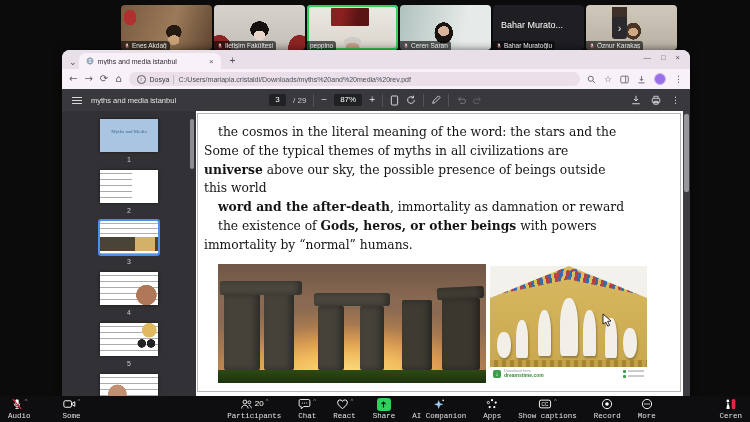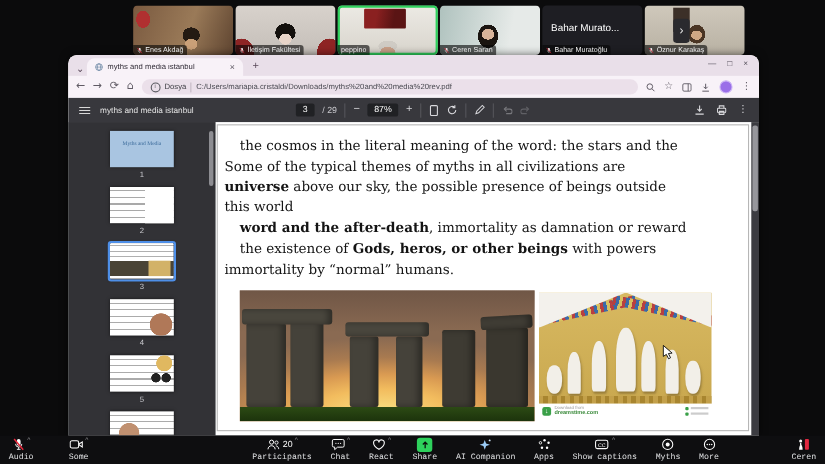--- a/index.html
+++ b/index.html
@@ -546,21 +546,21 @@
         </span>
         <span class="bb-label">Show captions</span>
       </div>
       <div class="bb-btn">
         <span class="bb-iconrow">
           <svg width="12" height="12" viewBox="0 0 14 14">
             <circle cx="7" cy="7" r="5.4" fill="none" stroke="#fff" stroke-width="1.1"></circle>
             <circle cx="7" cy="7" r="2.1" fill="#fff"></circle>
           </svg>
         </span>
-        <span class="bb-label">Myths</span>
+        <span class="bb-label">Record</span>
       </div>
       <div class="bb-btn">
         <span class="bb-iconrow">
           <svg width="12" height="12" viewBox="0 0 14 14">
             <circle cx="7" cy="7" r="5.4" fill="none" stroke="#fff" stroke-width="1.1"></circle>
             <circle cx="4.6" cy="7" r=".8" fill="#fff"></circle>
               <circle cx="7" cy="7" r=".8" fill="#fff"></circle>
               <circle cx="9.4" cy="7" r=".8" fill="#fff"></circle>
           </svg>
         </span>

